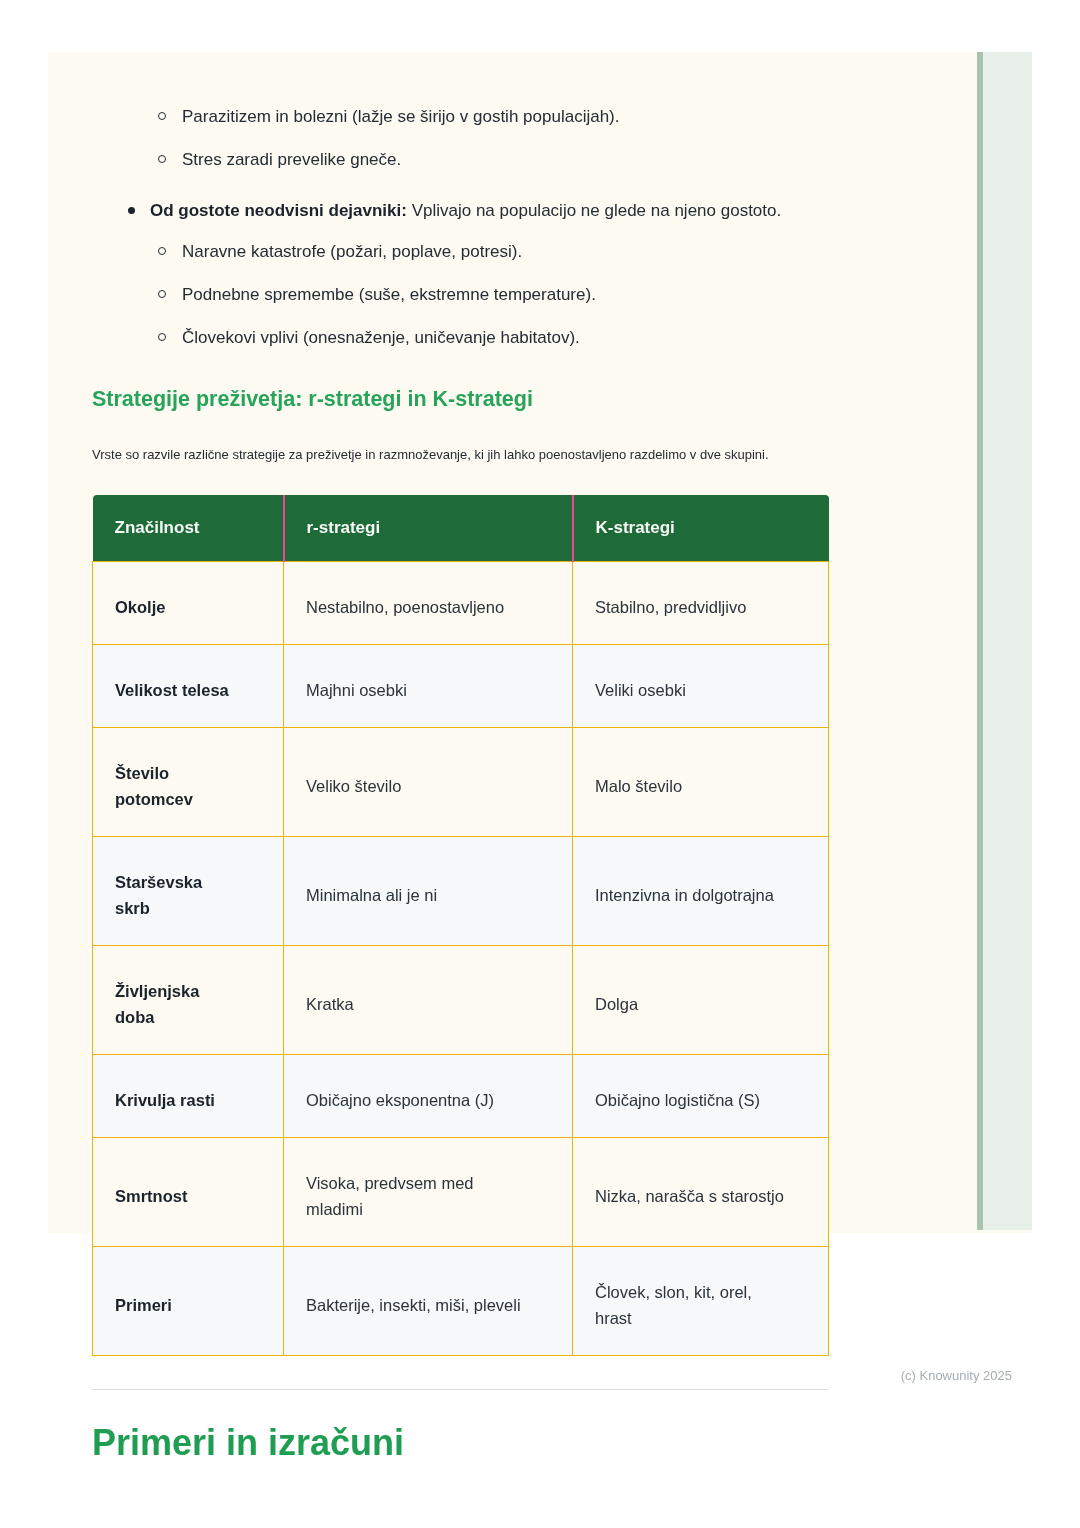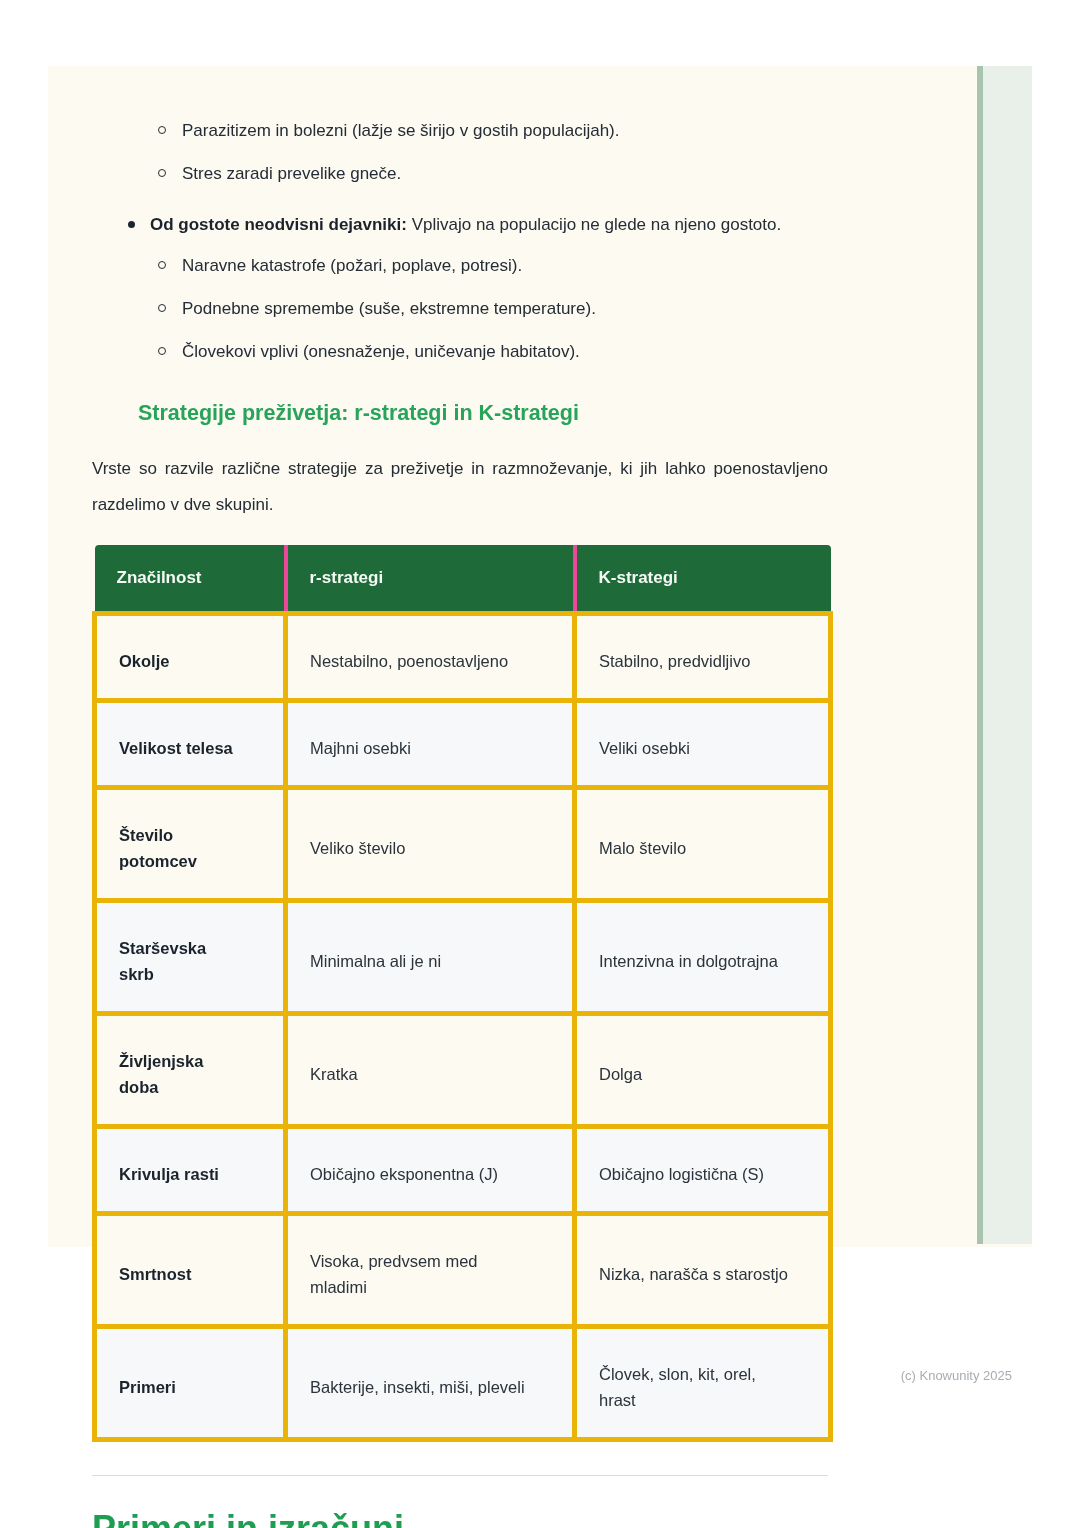--- a/index.html
+++ b/index.html
@@ -6,21 +6,21 @@
   html, body { width: 1080px; height: 1528px; }
   body {
     font-family: "Liberation Sans", "DejaVu Sans", sans-serif;
     background: #ffffff;
     color: #29313b;
     position: relative;
     overflow: hidden;
   }
   .page {
     position: absolute;
-    left: 48px; top: 66px;
+    left: 48px; top: 52px;
     width: 984px; height: 1181px;
     background: #fcfaf1;
   }
   .margin-strip {
     position: absolute;
     top: 0; right: 0; bottom: 3px;
     width: 55px;
     background: #e9efe9;
     border-left: 6px solid #a8c3ae;
   }
@@ -55,25 +55,24 @@
     background: #1c242e;
   }
   .main-list b { font-weight: 700; color: #1b232d; }
   
   .h3 {
     margin-top: 34px;
     font-size: 21.5px;
     font-weight: 700;
     color: #27a35a;
     line-height: 28px;
-    margin-left: 46px;
   }
   .intro {
     margin-top: 24px;
-    font-size: 17px;
+    font-size: 13px;
     line-height: 36px;
     text-align: justify;
     color: #242c36;
   }
   
   .tbl-wrap { margin-top: 22px; width: 736px; }
   table {
     width: 100%;
     border-collapse: collapse;
     table-layout: fixed;
@@ -81,26 +80,26 @@
   col.c1 { width: 191px; }
   col.c2 { width: 289px; }
   col.c3 { width: 256px; }
   thead th {
     background: #1e6b39;
     color: #f6faf6;
     font-size: 17px;
     font-weight: 600;
     text-align: left;
     padding: 23px 22px;
-    border-left: 4px solid #ec4899;
+    border-left: 2px solid #ec4899;
   }
   thead th:first-child { border-left: none; border-top-left-radius: 4px; }
   thead th:last-child { border-top-right-radius: 4px; }
   tbody td {
-    border: 5px solid #eab308;
+    border: 1px solid #eab308;
     padding: 32px 20px 24px 22px;
     font-size: 16.5px;
     line-height: 26px;
     vertical-align: middle;
     color: #2b333c;
     background: #fcfaf1;
   }
   tbody tr:nth-child(even) td { background: #f6f8f9; }
   tbody td:first-child { font-weight: 700; color: #1b232d; }
   tbody td .cell { display: inline-block; }

